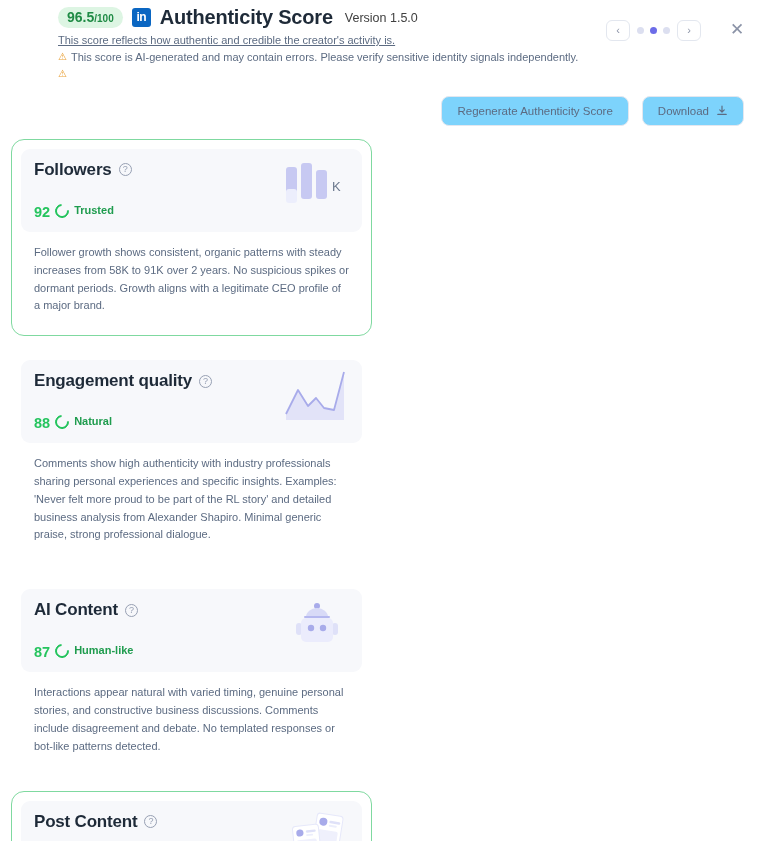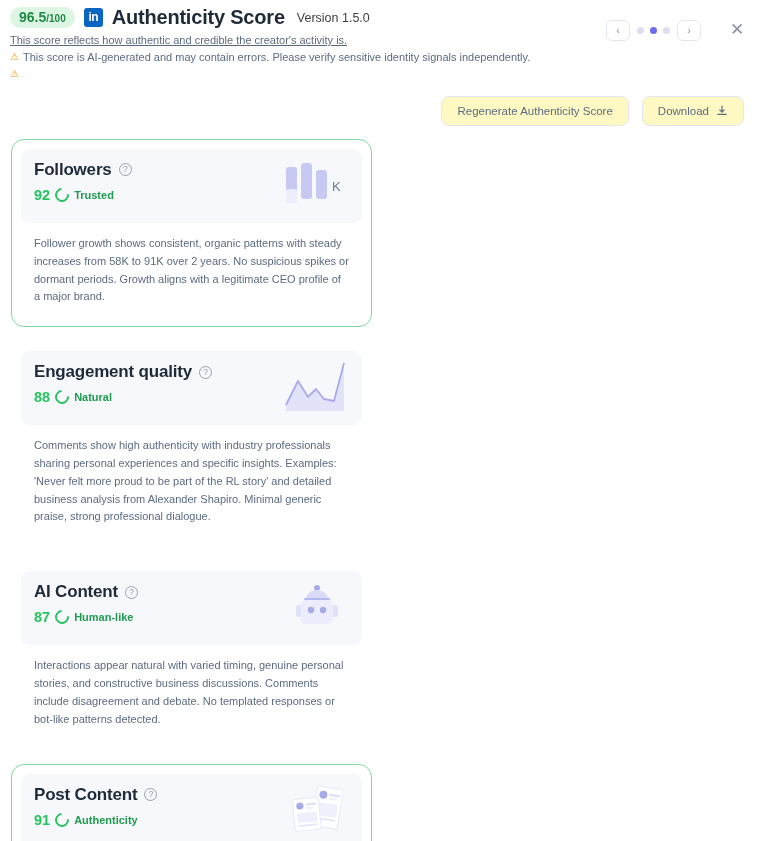--- a/index.html
+++ b/index.html
@@ -6,21 +6,21 @@
   html, body {
     width: 757px; height: 841px;
     background: #ffffff;
     font-family: "Liberation Sans", sans-serif;
     color: #3c4a5c;
     overflow: hidden;
   }
   .page { position: relative; width: 757px; height: 841px; }
 
   
-  .header { position: relative; padding: 6px 10px 0 10px; }
+  .header { position: relative; padding: 6px 10px 0 10px; margin-left: 48px; }
   .header-top { display: flex; align-items: center; gap: 9px; }
   .score-badge {
     background: #ddf5e3; color: #1f8b45;
     border-radius: 12px; padding: 3px 9px 4px 9px;
     font-size: 14px; font-weight: 700; line-height: 1;
     display: flex; align-items: baseline; white-space: nowrap;
   }
   .score-badge .denom { font-size: 10px; font-weight: 700; }
   .li-logo {
     width: 19px; height: 19px; background: #0a66c2; border-radius: 3px;
@@ -41,42 +41,42 @@
     background: #fff; color: #8b93a7; font-size: 11px; line-height: 19px; text-align: center;
   }
   .dots { display: flex; align-items: center; gap: 6px; }
   .dot { width: 7px; height: 7px; border-radius: 50%; background: #dcdff0; }
   .dot.active { background: #6c6ce8; }
   .close-x { position: absolute; top: 20px; right: 10px; width: 20px; height: 20px; color: #8b93a7; font-size: 17px; line-height: 20px; text-align: center; }
 
   
   .actions { display: flex; justify-content: flex-end; gap: 13px; padding: 14px 13px 0 0; }
   .btn {
-    border: 1px solid #e3e7ef; background: #fef9c3; border-radius: 8px;
+    border: 1px solid #e3e7ef; background: #7dd3fc; border-radius: 8px;
     padding: 8px 15px; font-size: 11.5px; color: #5c6b82;
     display: flex; align-items: center; gap: 7px; white-space: nowrap; justify-content: center;
   }
 
   
   .grid { display: flex; flex-wrap: wrap; gap: 14px; padding: 13px 11px 0 11px; align-items: flex-start; }
   .card {
     width: 361px; background: #fff; border-radius: 13px; border: 1px solid transparent;
     padding: 9px; overflow: hidden;
   }
   .card.hl { border-color: #7fd9a0; }
   .card-head {
     background: #f7f8fb; border-radius: 9px; padding: 11px 13px 12px 13px;
     position: relative; min-height: 74px;
   }
   .card-title { font-size: 17px; font-weight: 700; color: #1e2a38; display: flex; align-items: center; gap: 7px; letter-spacing: -0.2px; }
   .q-ico {
     width: 13px; height: 13px; border: 1.3px solid #97a0b3; border-radius: 50%;
     font-size: 9px; line-height: 11px; text-align: center; color: #97a0b3; font-weight: 400;
   }
-  .score-row { display: flex; align-items: center; gap: 5px; margin-top: 7px; }
+  .score-row { display: flex; align-items: flex-start; gap: 5px; margin-top: 24px; }
   .score-num { font-size: 14.5px; font-weight: 700; color: #25c45e; }
   .ring {
     width: 14px; height: 14px; border-radius: 50%;
     border: 2.6px solid #25c45e; border-top-color: transparent; transform: rotate(40deg);
   }
   .score-label { font-size: 11px; font-weight: 700; color: #1f9c4e; }
   .card-body { font-size: 11px; line-height: 1.62; color: #5c6b82; padding: 12px 13px 11px 13px; }
 
   .ico-slot { position: absolute; right: 12px; top: 10px; width: 66px; height: 56px; }
 </style>

